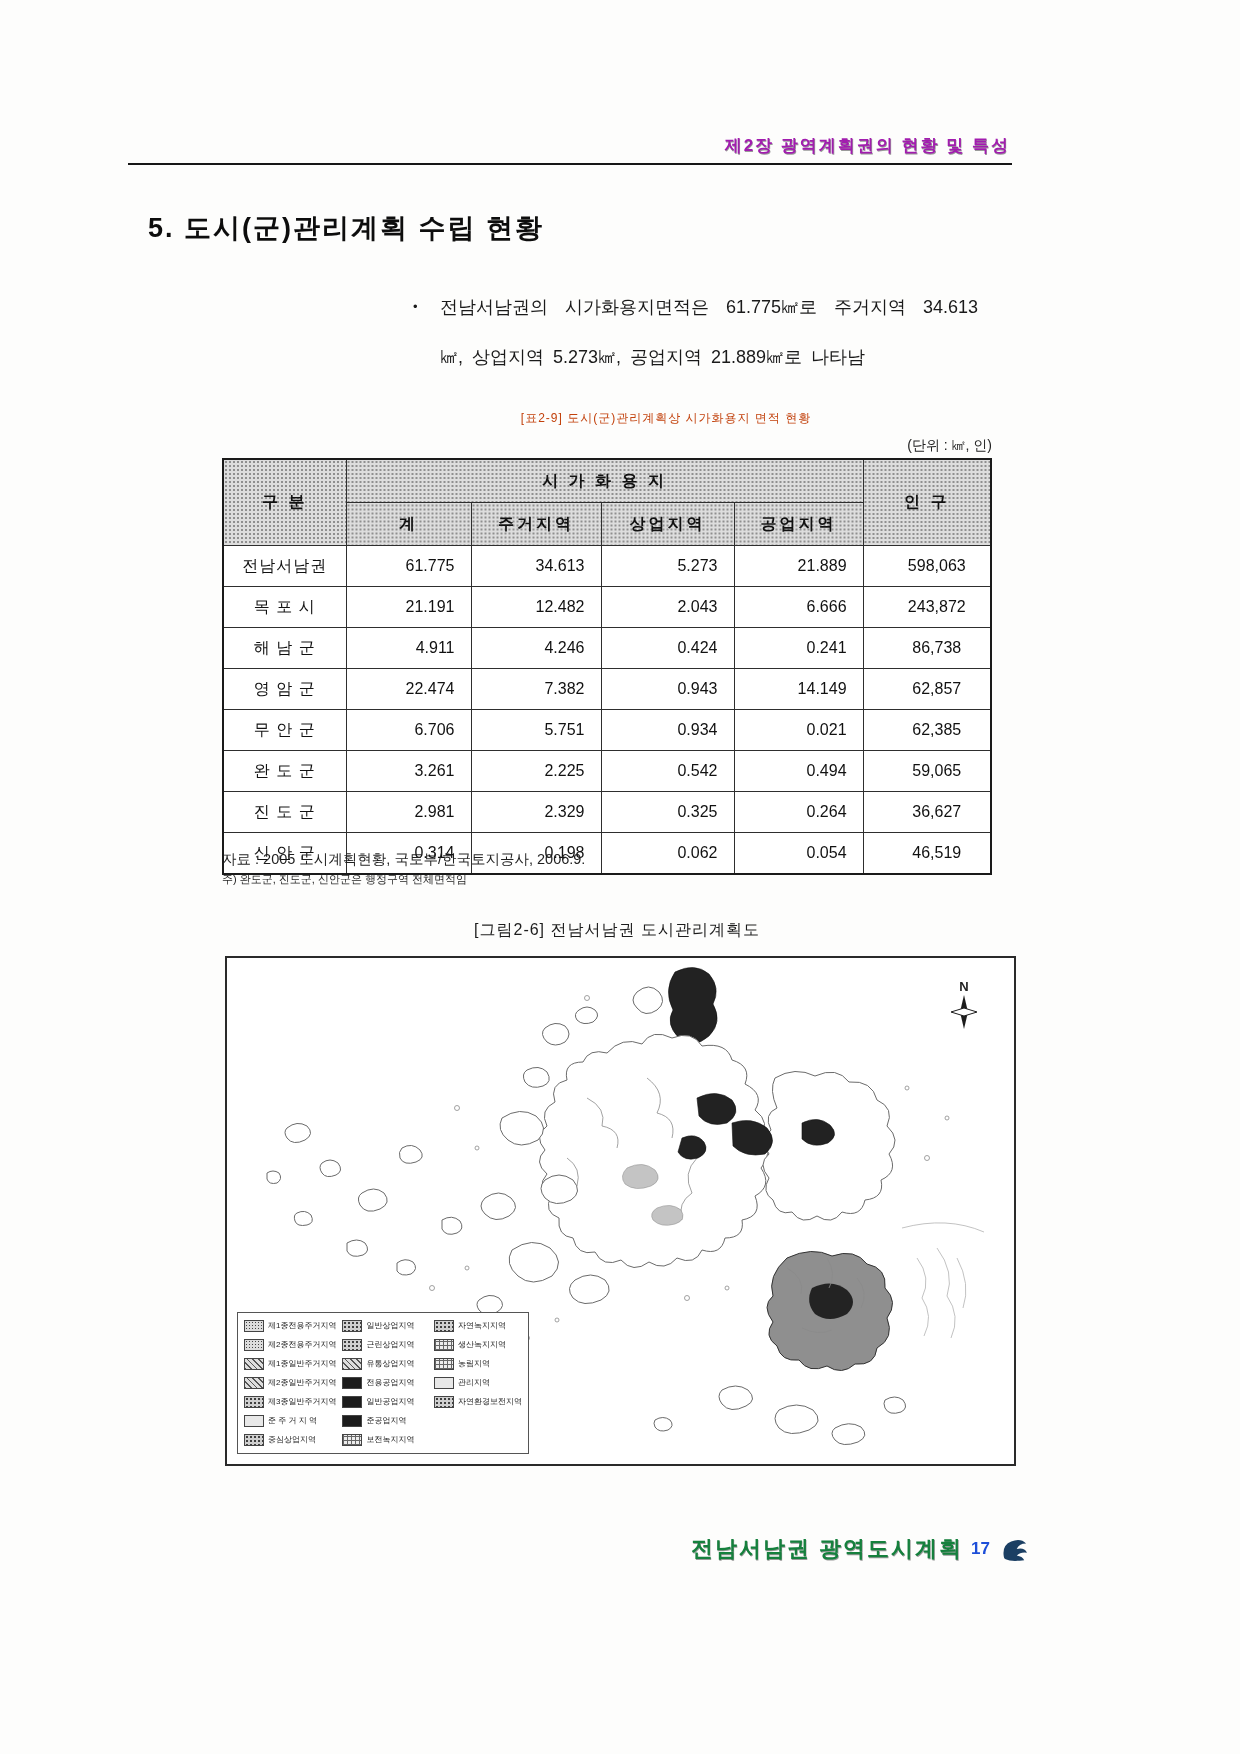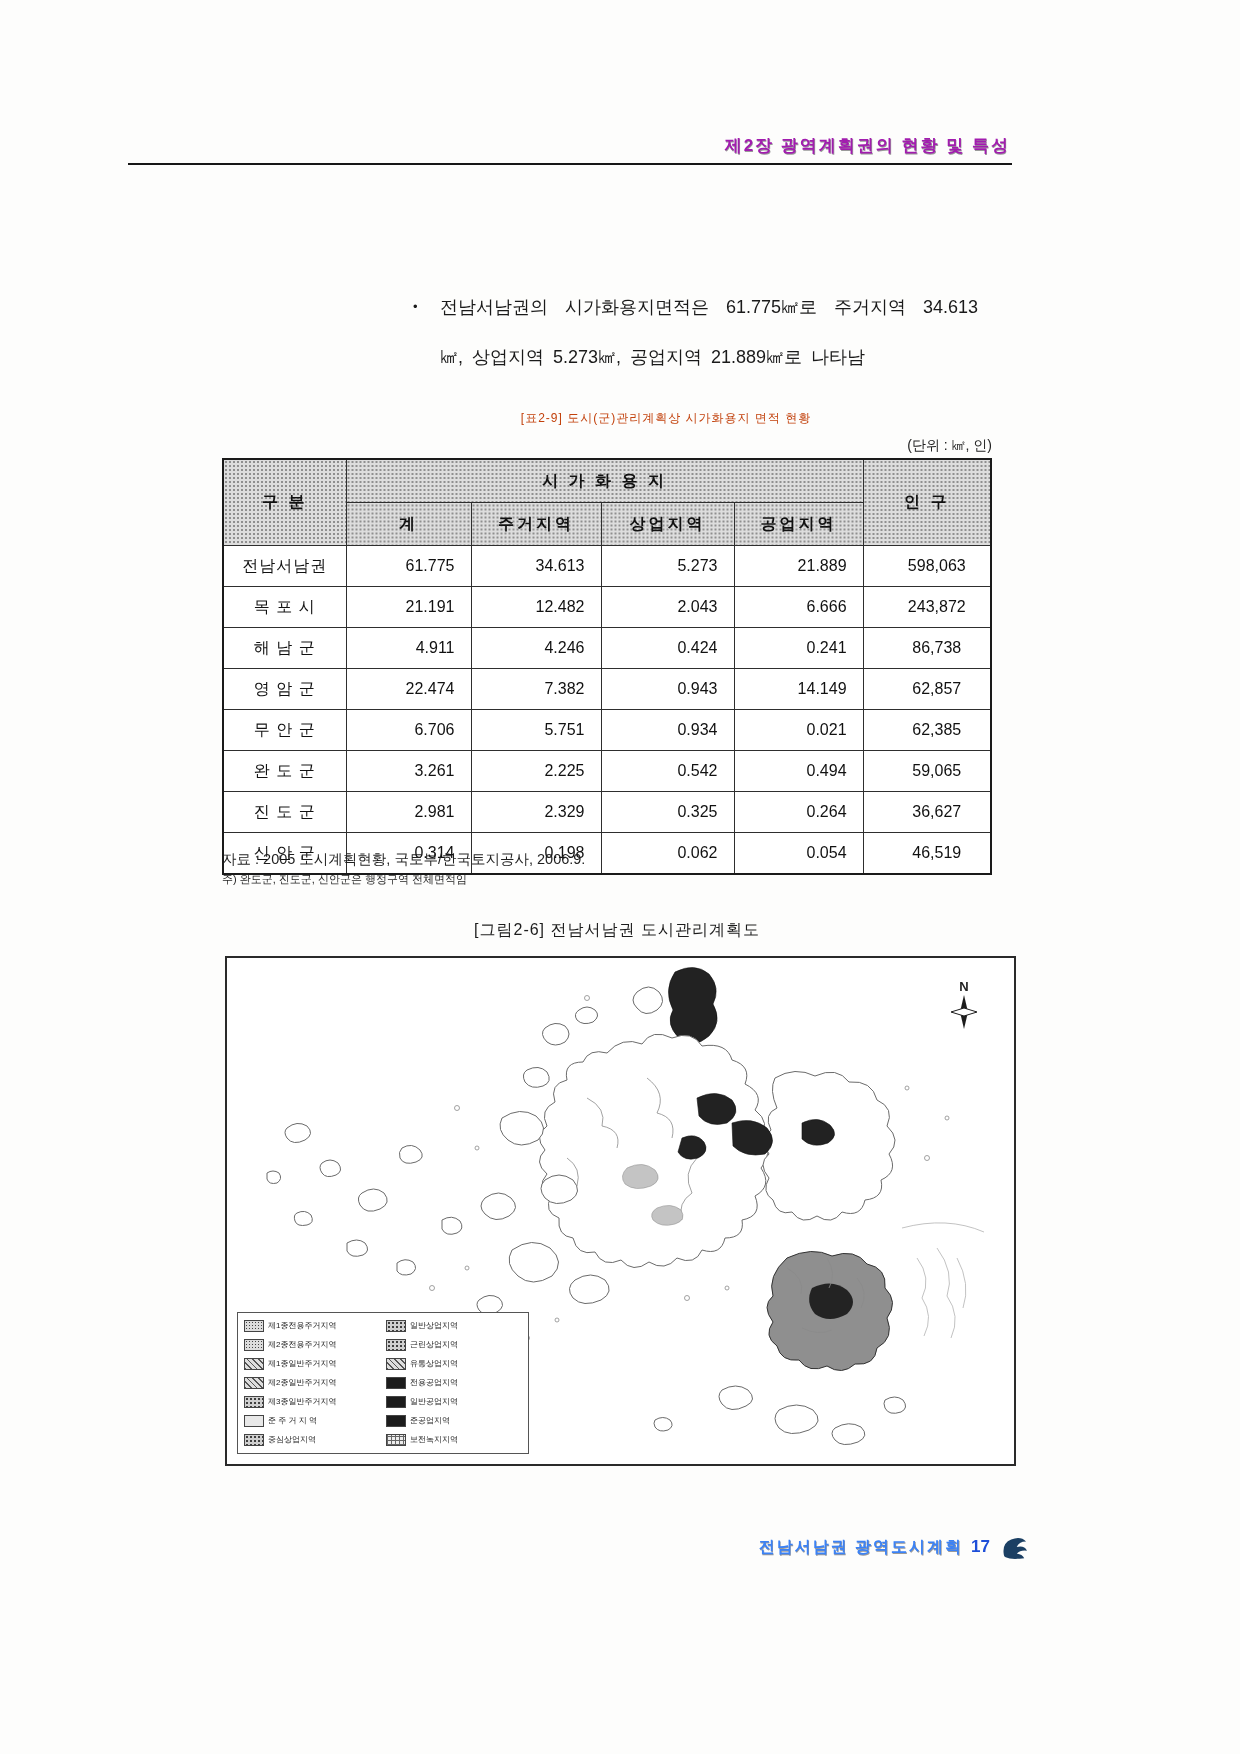--- a/index.html
+++ b/index.html
@@ -84,34 +84,35 @@
   .sw[data-pattern="hatch"]  { background:repeating-linear-gradient(45deg, #555 0 1px, #dddddd 1px 4px); }
   .sw[data-pattern="dark"]   { background:#1c1c1c; }
   .sw[data-pattern="grid"]   { background-color:#ededed;
     background-image:repeating-linear-gradient(0deg, #666 0 1px, rgba(0,0,0,0) 1px 4px),
                      repeating-linear-gradient(90deg, #666 0 1px, rgba(0,0,0,0) 1px 4px); }
   .sw[data-pattern="light"]  { background:#e8e8e8; }
   .lg-label { font-size:8px; color:#222; white-space:nowrap; line-height:10px; }
 
   .footer { position:absolute; top:1534px; right:210px; display:flex; align-items:center; gap:8px; }
   .footer-title {
-    font-size:16px; font-weight:800; letter-spacing:2px; color:#3b82f6;
+    font-size:22px; font-weight:800; letter-spacing:2px; color:#15803d;
     text-shadow:0.6px 0.6px 0 #9a9a9a;
   }
   .footer-page { font-size:17px; color:#1d4ed8; font-weight:bold; }
   .footer-logo { display:block; }
 </style>
 </head>
 <body>
 
 <div class="page">
 
   <div class="header-right">제2장 광역계획권의 현황 및 특성</div>
   <div class="header-rule"></div>
 
+  <h1 class="section-title">5. 도시(군)관리계획 수립 현황</h1>
 
   <div class="bullet-block">
     <div class="bullet-line first"><span class="bullet-dot">•</span><span>전남서남권의 시가화용지면적은 61.775㎢로 주거지역 34.613</span></div>
     <div class="bullet-line cont">㎢, 상업지역 5.273㎢, 공업지역 21.889㎢로 나타남</div>
   </div>
 
   <div class="table-caption">[표2-9] 도시(군)관리계획상 시가화용지 면적 현황</div>
   <div class="unit-note">(단위 : ㎢, 인)</div>
 
   <table class="data-table">
@@ -358,20 +359,42 @@
           </div>
         <div class="legend-item">
             <span class="sw" data-pattern="dark"></span>
             <span class="lg-label">준공업지역</span>
           </div>
         <div class="legend-item">
             <span class="sw" data-pattern="grid"></span>
             <span class="lg-label">보전녹지지역</span>
           </div>
       </div>
+      <div class="legend-col">
+        <div class="legend-item">
+            <span class="sw" data-pattern="speckle"></span>
+            <span class="lg-label">자연녹지지역</span>
+          </div>
+        <div class="legend-item">
+            <span class="sw" data-pattern="grid"></span>
+            <span class="lg-label">생산녹지지역</span>
+          </div>
+        <div class="legend-item">
+            <span class="sw" data-pattern="grid"></span>
+            <span class="lg-label">농림지역</span>
+          </div>
+        <div class="legend-item">
+            <span class="sw" data-pattern="light"></span>
+            <span class="lg-label">관리지역</span>
+          </div>
+        <div class="legend-item">
+            <span class="sw" data-pattern="speckle"></span>
+            <span class="lg-label">자연환경보전지역</span>
+          </div>
+      </div>
     </div>
   </div>
 
   <div class="footer">
     <span class="footer-title">전남서남권 광역도시계획</span>
     <span class="footer-page">17</span>
     <svg class="footer-logo" width="32" height="26" viewBox="0 0 34 28">
       <path d="M6,22 Q4,10 14,6 Q24,2 30,8 Q22,8 20,14 Q28,12 31,18 Q24,17 20,21 Q26,22 28,26 Q14,28 8,25 Q6,24 6,22 Z" fill="#1b3f63"></path>
     </svg>
   </div>

